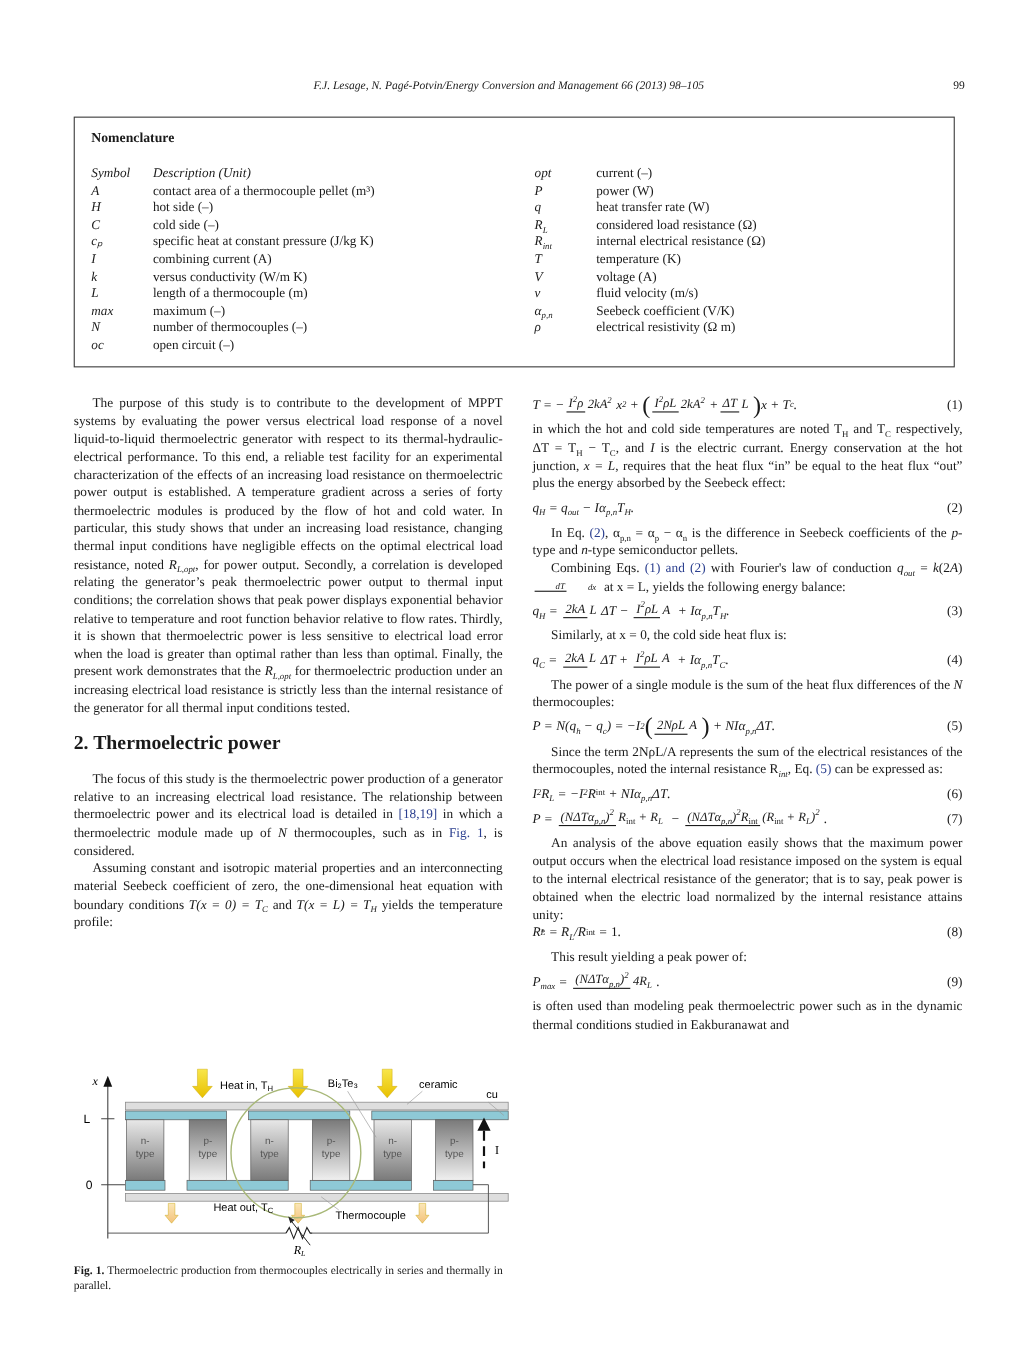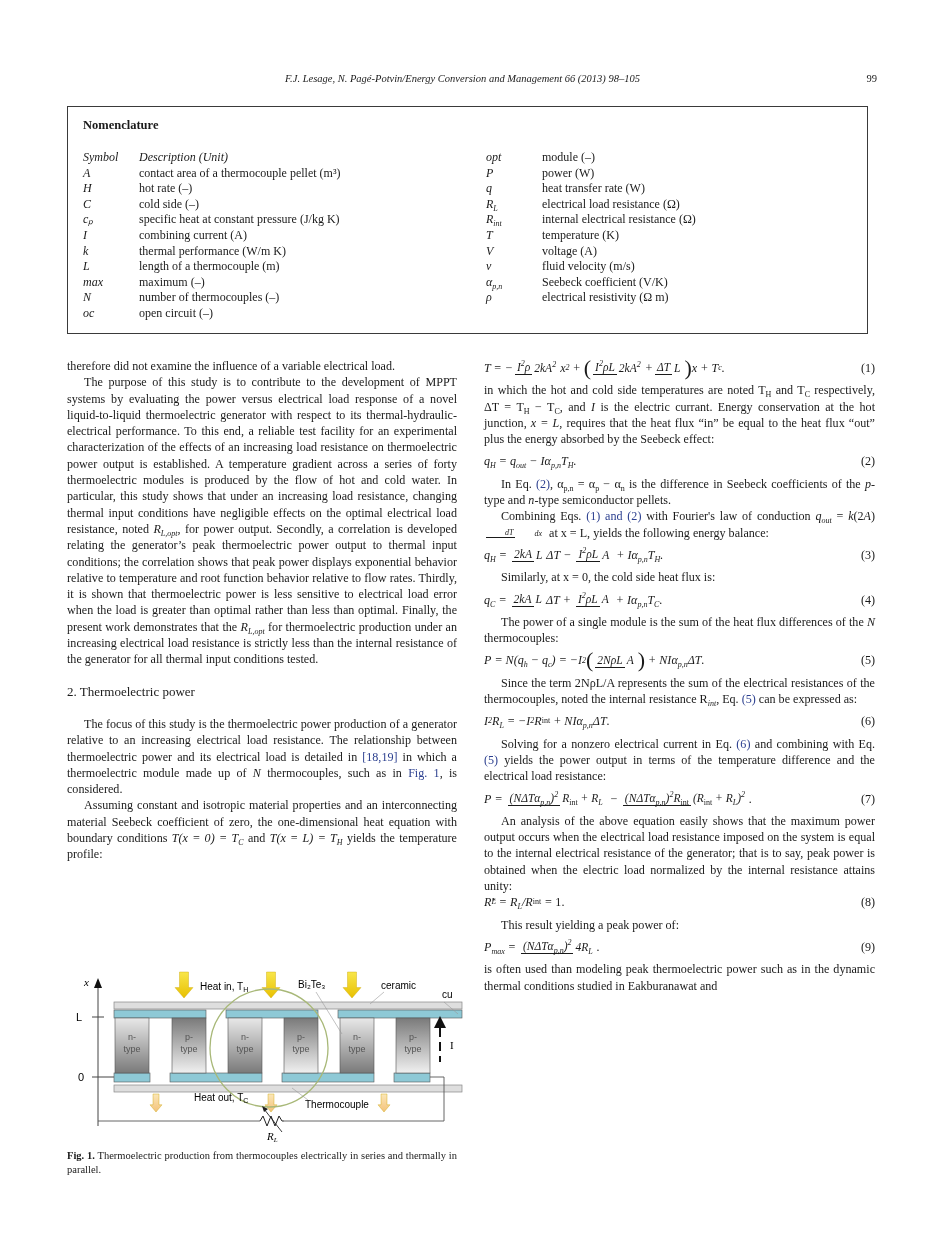--- a/index.html
+++ b/index.html
@@ -19,21 +19,21 @@
   .nomen-sym { width: 56px; font-style: italic; }
   .nomen-desc { flex: 1; white-space: nowrap; }
 
   .col { position: absolute; font-size: 12.1px; line-height: 16.3px; text-align: justify; }
   .col.left { left: 67px; top: 358px; width: 390px; }
   .col.right { left: 484px; top: 358px; width: 391px; }
   .p { margin: 0; }
   .indent { text-indent: 17px; }
   .ital { font-style: italic; }
   .ref { color: #2b3f8f; }
-  .section-head { font-weight: normal; font-size: 13px; margin: 16px 0 16px 0; }
+  .section-head { font-weight: bold; font-size: 18px; margin: 16px 0 16px 0; }
 
   .eq { display: flex; align-items: center; justify-content: space-between; margin: 6px 0; }
   .eq .expr { font-style: italic; white-space: nowrap; display: flex; align-items: center; }
   .eq .num { font-style: normal; }
   .frac { display: inline-flex; flex-direction: row; align-items: center; vertical-align: middle; margin: 0 2px; font-size: 11.5px; line-height: 13px; }
   .frac .top { border-bottom: 1px solid #1a1a1a; padding: 0 2px; }
   .frac .bot { padding: 0 2px; }
   sub, sup { font-size: 8px; line-height: 0; }
   .up { font-style: normal; }
 
@@ -55,37 +55,37 @@
       <div class="nomen-row">
         <span class="nomen-sym">Symbol</span>
         <span class="nomen-desc" style="font-style: italic;">Description (Unit)</span>
       </div>
       <div class="nomen-row">
         <span class="nomen-sym">A</span>
         <span class="nomen-desc">contact area of a thermocouple pellet (m³)</span>
       </div>
       <div class="nomen-row">
         <span class="nomen-sym">H</span>
-        <span class="nomen-desc">hot rate (–)</span>
+        <span class="nomen-desc">hot side (–)</span>
       </div>
       <div class="nomen-row">
         <span class="nomen-sym">C</span>
         <span class="nomen-desc">cold side (–)</span>
       </div>
       <div class="nomen-row">
         <span class="nomen-sym">cₚ</span>
         <span class="nomen-desc">specific heat at constant pressure (J/kg K)</span>
       </div>
       <div class="nomen-row">
         <span class="nomen-sym">I</span>
         <span class="nomen-desc">combining current (A)</span>
       </div>
       <div class="nomen-row">
         <span class="nomen-sym">k</span>
-        <span class="nomen-desc">thermal performance (W/m K)</span>
+        <span class="nomen-desc">versus conductivity (W/m K)</span>
       </div>
       <div class="nomen-row">
         <span class="nomen-sym">L</span>
         <span class="nomen-desc">length of a thermocouple (m)</span>
       </div>
       <div class="nomen-row">
         <span class="nomen-sym">max</span>
         <span class="nomen-desc">maximum (–)</span>
       </div>
       <div class="nomen-row">
@@ -93,33 +93,33 @@
         <span class="nomen-desc">number of thermocouples (–)</span>
       </div>
       <div class="nomen-row">
         <span class="nomen-sym">oc</span>
         <span class="nomen-desc">open circuit (–)</span>
       </div>
     </div>
   <div class="nomen-col right" id="nomen-right">
       <div class="nomen-row">
         <span class="nomen-sym">opt</span>
-        <span class="nomen-desc">module (–)</span>
+        <span class="nomen-desc">current (–)</span>
       </div>
       <div class="nomen-row">
         <span class="nomen-sym">P</span>
         <span class="nomen-desc">power (W)</span>
       </div>
       <div class="nomen-row">
         <span class="nomen-sym">q</span>
         <span class="nomen-desc">heat transfer rate (W)</span>
       </div>
       <div class="nomen-row">
         <span class="nomen-sym">R<sub>L</sub></span>
-        <span class="nomen-desc">electrical load resistance (Ω)</span>
+        <span class="nomen-desc">considered load resistance (Ω)</span>
       </div>
       <div class="nomen-row">
         <span class="nomen-sym">R<sub>int</sub></span>
         <span class="nomen-desc">internal electrical resistance (Ω)</span>
       </div>
       <div class="nomen-row">
         <span class="nomen-sym">T</span>
         <span class="nomen-desc">temperature (K)</span>
       </div>
       <div class="nomen-row">
@@ -135,21 +135,20 @@
         <span class="nomen-desc">Seebeck coefficient (V/K)</span>
       </div>
       <div class="nomen-row">
         <span class="nomen-sym">ρ</span>
         <span class="nomen-desc">electrical resistivity (Ω m)</span>
       </div>
     </div>
 </div>
 
 <div class="col left">
-  <p class="p">therefore did not examine the influence of a variable electrical load.</p>
   <p class="p indent"><span>The purpose of this study is to contribute to the development of MPPT systems by evaluating the power versus electrical load response of a novel liquid-to-liquid thermoelectric generator with respect to its thermal-hydraulic-electrical performance. To this end, a reliable test facility for an experimental characterization of the effects of an increasing load resistance on thermoelectric power output is established. A temperature gradient across a series of forty thermoelectric modules is produced by the flow of hot and cold water. In particular, this study shows that under an increasing load resistance, changing thermal input conditions have negligible effects on the optimal electrical load resistance, noted </span><span class="ital"><span>R</span><sub>L,opt</sub></span><span>, for power output. Secondly, a correlation is developed relating the generator’s peak thermoelectric power output to thermal input conditions; the correlation shows that peak power displays exponential behavior relative to temperature and root function behavior relative to flow rates. Thirdly, it is shown that thermoelectric power is less sensitive to electrical load error when the load is greater than optimal rather than less than optimal. Finally, the present work demonstrates that the </span><span class="ital"><span>R</span><sub>L,opt</sub></span><span> for thermoelectric production under an increasing electrical load resistance is strictly less than the internal resistance of the generator for all thermal input conditions tested.</span></p>
   <div class="section-head">2. Thermoelectric power</div>
   <p class="p indent"><span>The focus of this study is the thermoelectric power production of a generator relative to an increasing electrical load resistance. The relationship between thermoelectric power and its electrical load is detailed in </span><a class="ref">[18,19]</a><span> in which a thermoelectric module made up of </span><span class="ital">N</span><span> thermocouples, such as in </span><a class="ref">Fig. 1</a><span>, is considered.</span></p>
   <p class="p indent"><span>Assuming constant and isotropic material properties and an interconnecting material Seebeck coefficient of zero, the one-dimensional heat equation with boundary conditions </span><span class="ital"><span>T(x = 0) = T</span><sub>C</sub></span><span> and </span><span class="ital"><span>T(x = L) = T</span><sub>H</sub></span><span> yields the temperature profile:</span></p>
 </div>
 
 <div class="figure">
   <svg width="390" height="178" viewBox="0 0 390 178">
     <defs>
       <linearGradient id="gN" x1="0" y1="0" x2="0" y2="1">
@@ -301,21 +300,20 @@
           <span class="top">2<i>NρL</i></span>
           <span class="bot"><i>A</i></span>
         </span><span style="font-size:22px;font-style:normal;">)</span>&nbsp;+&nbsp;<i>NIα<sub>p,n</sub></i>Δ<i>T</i>.</span>
     <span class="num">(5)</span>
   </div>
   <p class="p indent"><span>Since the term 2NρL/A represents the sum of the electrical resistances of the thermocouples, noted the internal resistance R</span><sub class="ital">int</sub><span>, Eq. </span><a class="ref">(5)</a><span> can be expressed as:</span></p>
   <div class="eq">
     <span class="expr"><i>I</i><sup>2</sup><i>R<sub>L</sub></i>&nbsp;=&nbsp;−<i>I</i><sup>2</sup><i>R</i><sub class="up">int</sub>&nbsp;+&nbsp;<i>NIα<sub>p,n</sub></i>Δ<i>T</i>.</span>
     <span class="num">(6)</span>
   </div>
-  <p class="p indent"><span>Solving for a nonzero electrical current in Eq. </span><a class="ref">(6)</a><span> and combining with Eq. </span><a class="ref">(5)</a><span> yields the power output in terms of the temperature difference and the electrical load resistance:</span></p>
   <div class="eq">
     <span class="expr"><i>P</i>&nbsp;=&nbsp;<span class="frac">
           <span class="top">(<i>N</i>Δ<i>Tα<sub>p,n</sub></i>)<sup>2</sup></span>
           <span class="bot"><i>R</i><sub class="up">int</sub>&nbsp;+&nbsp;<i>R<sub>L</sub></i></span>
         </span>&nbsp;−&nbsp;<span class="frac">
           <span class="top">(<i>N</i>Δ<i>Tα<sub>p,n</sub></i>)<sup>2</sup><i>R</i><sub class="up">int</sub></span>
           <span class="bot">(<i>R</i><sub class="up">int</sub>&nbsp;+&nbsp;<i>R<sub>L</sub></i>)<sup>2</sup></span>
         </span>.</span>
     <span class="num">(7)</span>
   </div>

